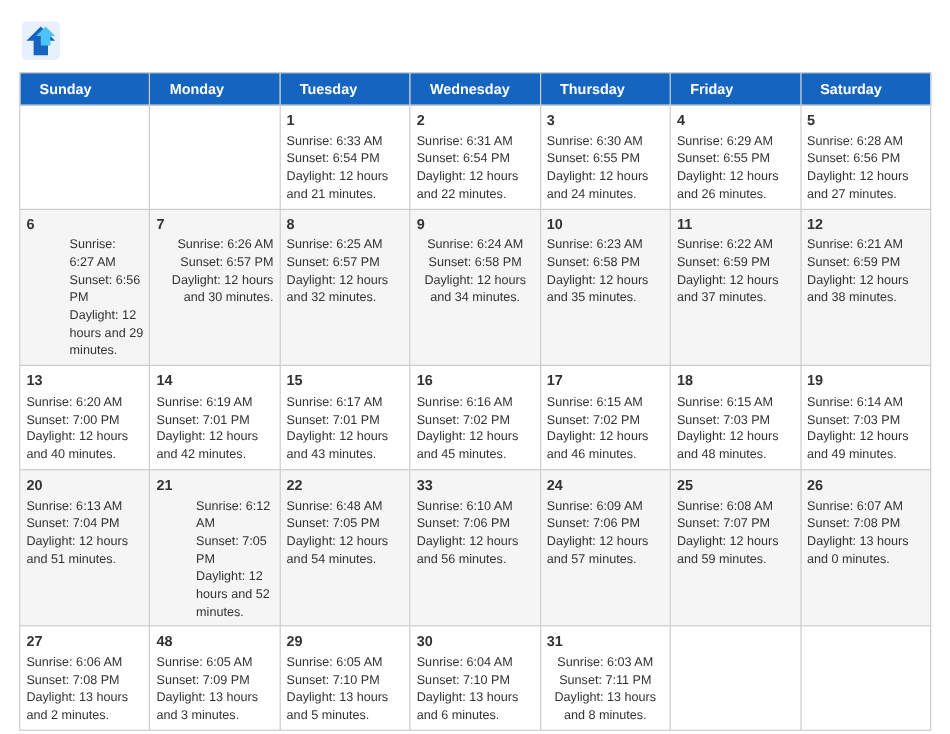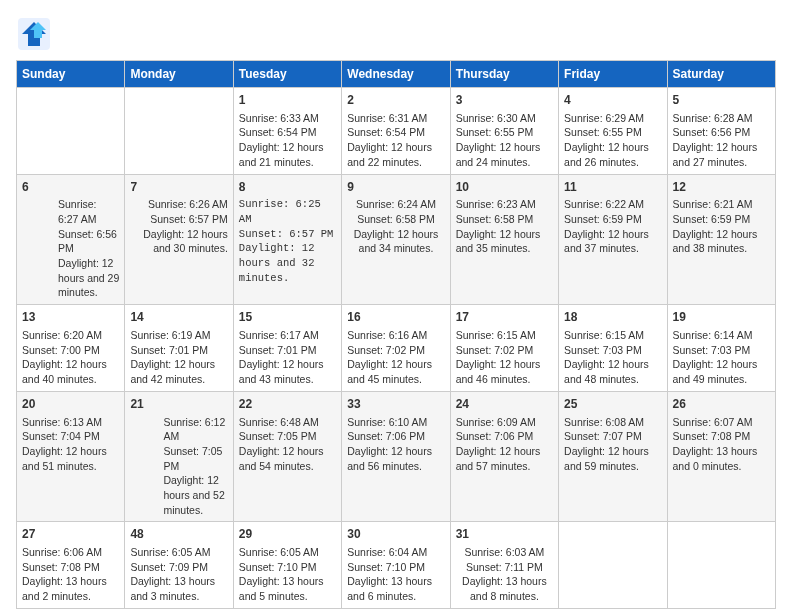--- a/index.html
+++ b/index.html
@@ -42,21 +42,21 @@
     }
     table {
       width: 100%;
       border-collapse: collapse;
       font-size: 11px;
     }
     thead tr th {
       background-color: #1565c0;
       color: #fff;
       text-align: left;
-      padding: 6px 5px;
+      padding: 6px 16px;
       font-size: 12px;
       font-weight: bold;
       border: 1px solid #ccc;
     }
     tbody tr td {
       vertical-align: top;
       border: 1px solid #ccc;
       padding: 4px 5px;
       height: 80px;
       width: 14.28%;
@@ -160,21 +160,21 @@
 Daylight: 12 hours and 29 minutes.</div>
         </td>
         <td>
           <span class="day-num">7</span>
           <div class="day-info" style="white-space: pre-line; text-align: right;">Sunrise: 6:26 AM
 Sunset: 6:57 PM
 Daylight: 12 hours and 30 minutes.</div>
         </td>
         <td>
           <span class="day-num">8</span>
-          <div class="day-info" style="white-space: pre-line; font-family: Liberation Mono, monospace;">Sunrise: 6:25 AM
+          <div class="day-info" style="white-space: pre-line;">Sunrise: 6:25 AM
 Sunset: 6:57 PM
 Daylight: 12 hours and 32 minutes.</div>
         </td>
         <td>
           <span class="day-num">9</span>
           <div class="day-info" style="white-space: pre-line; text-align: center;">Sunrise: 6:24 AM
 Sunset: 6:58 PM
 Daylight: 12 hours and 34 minutes.</div>
         </td>
         <td>

